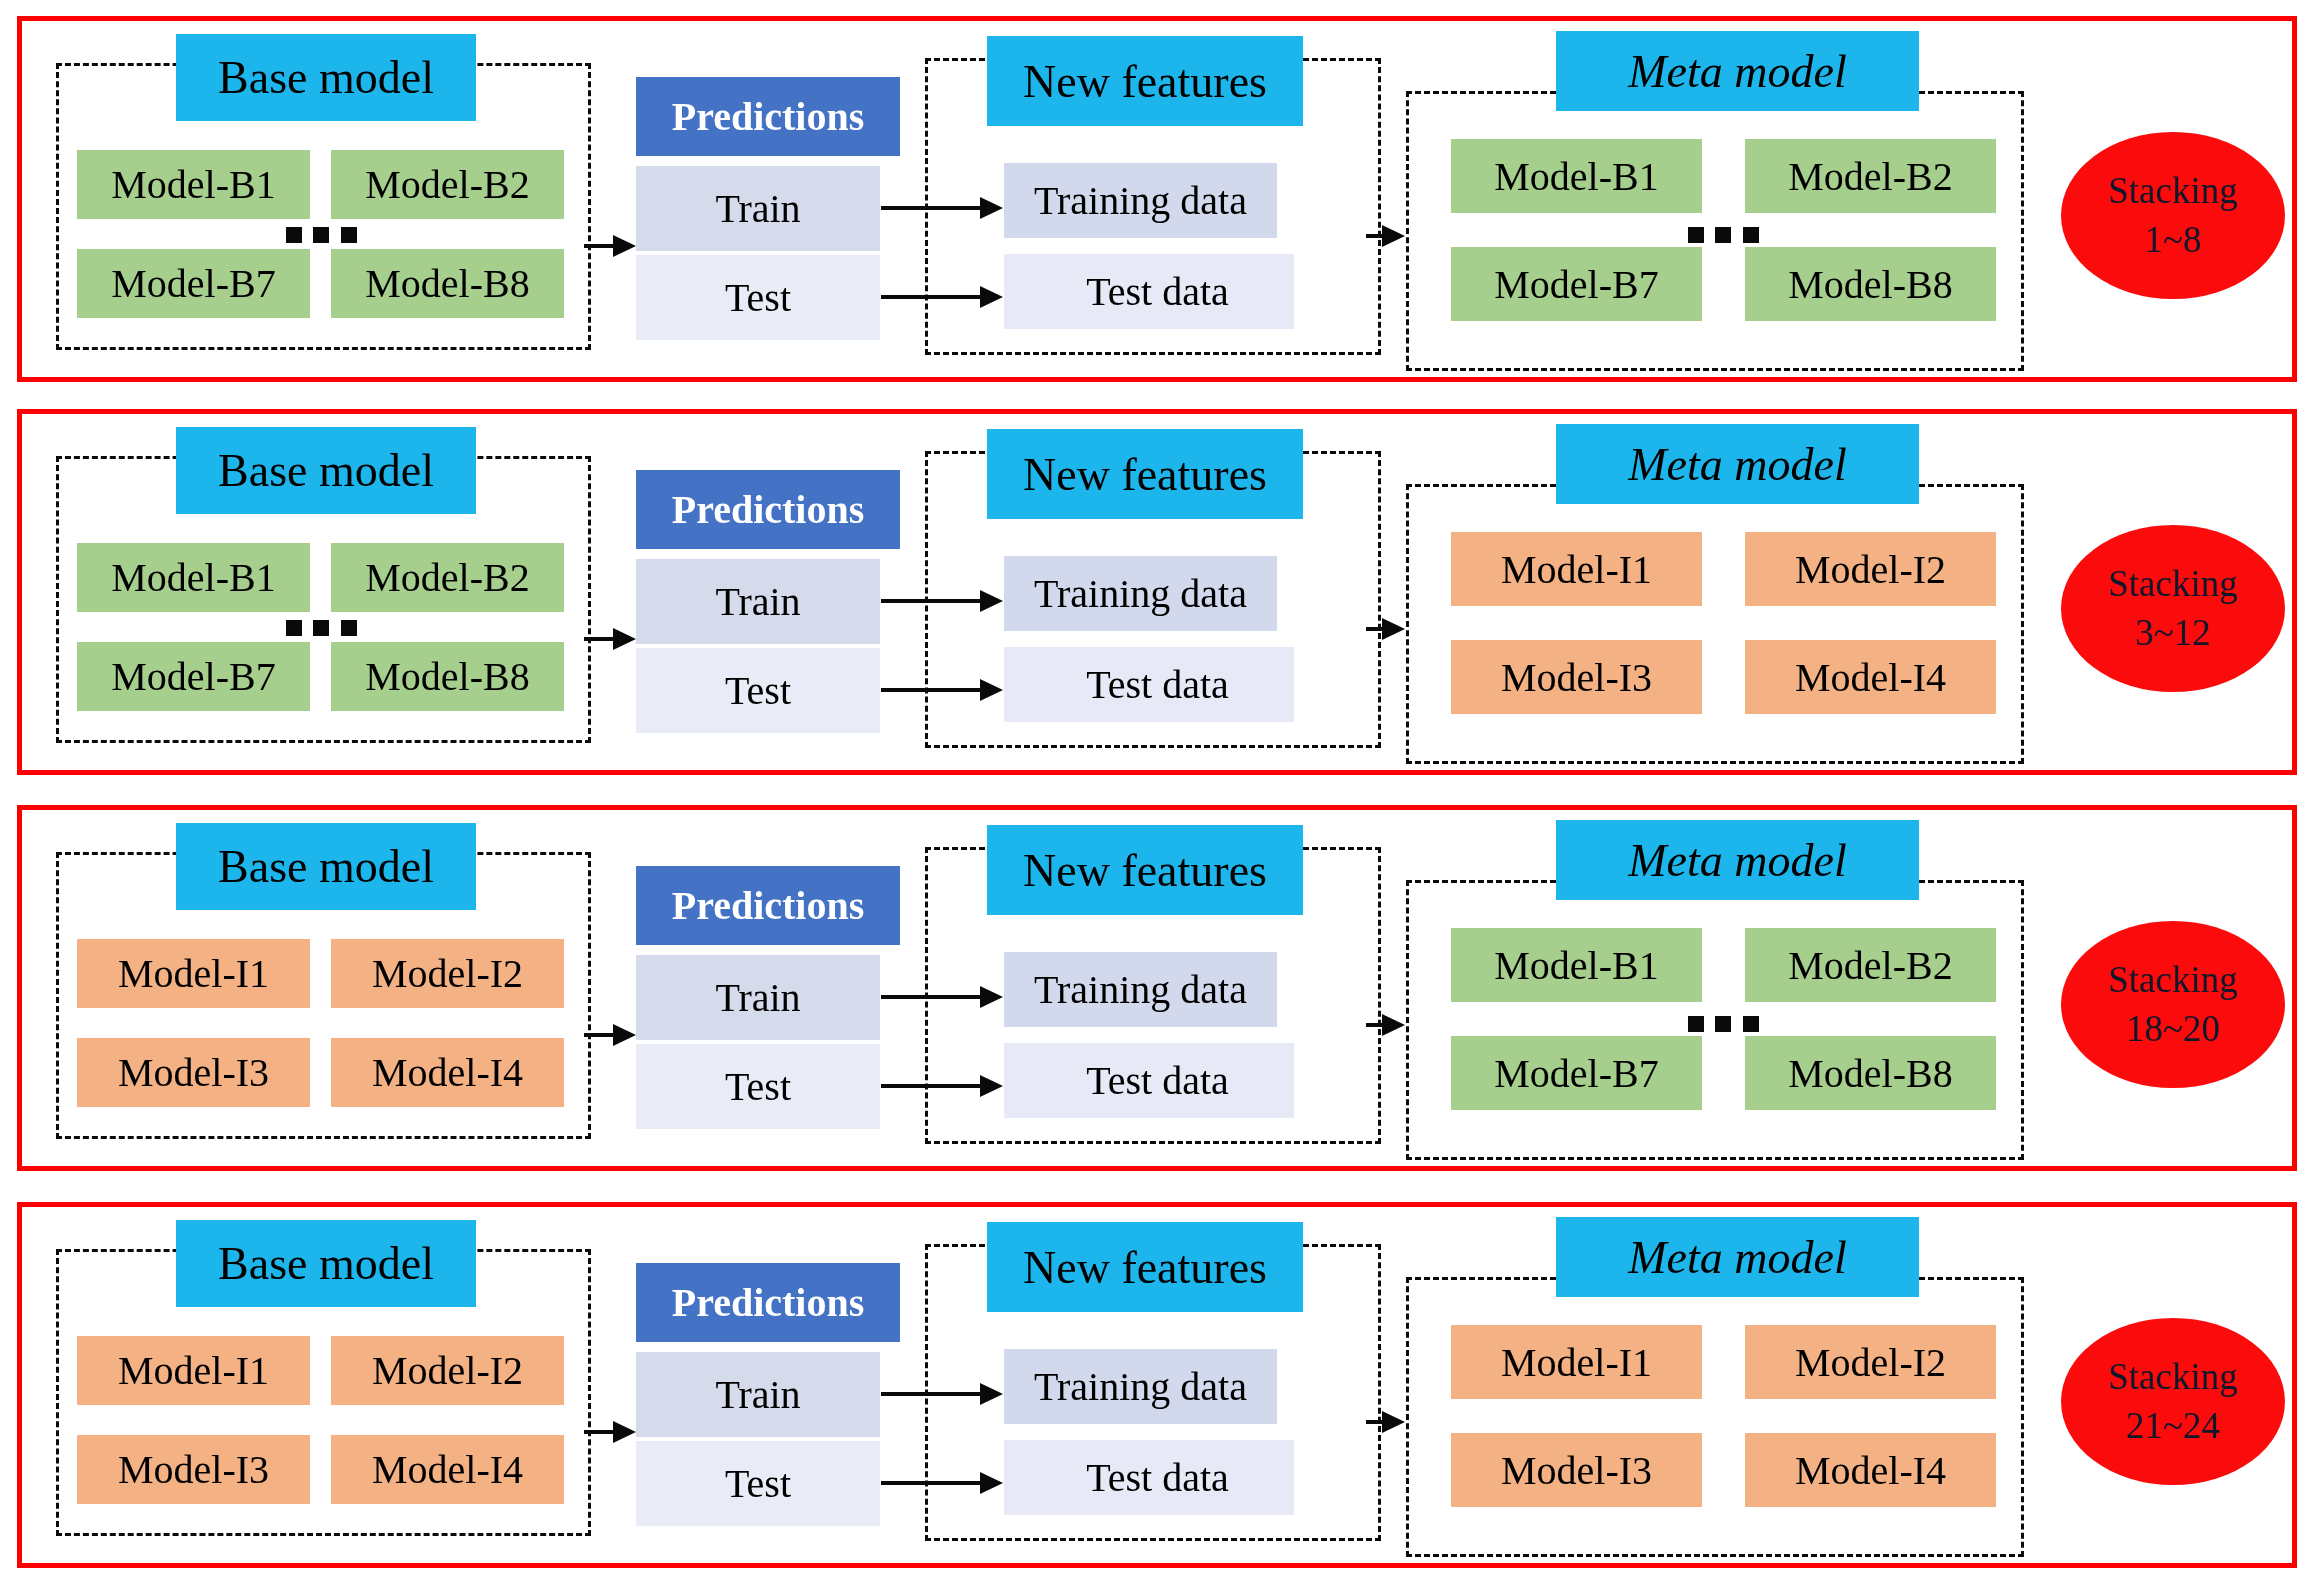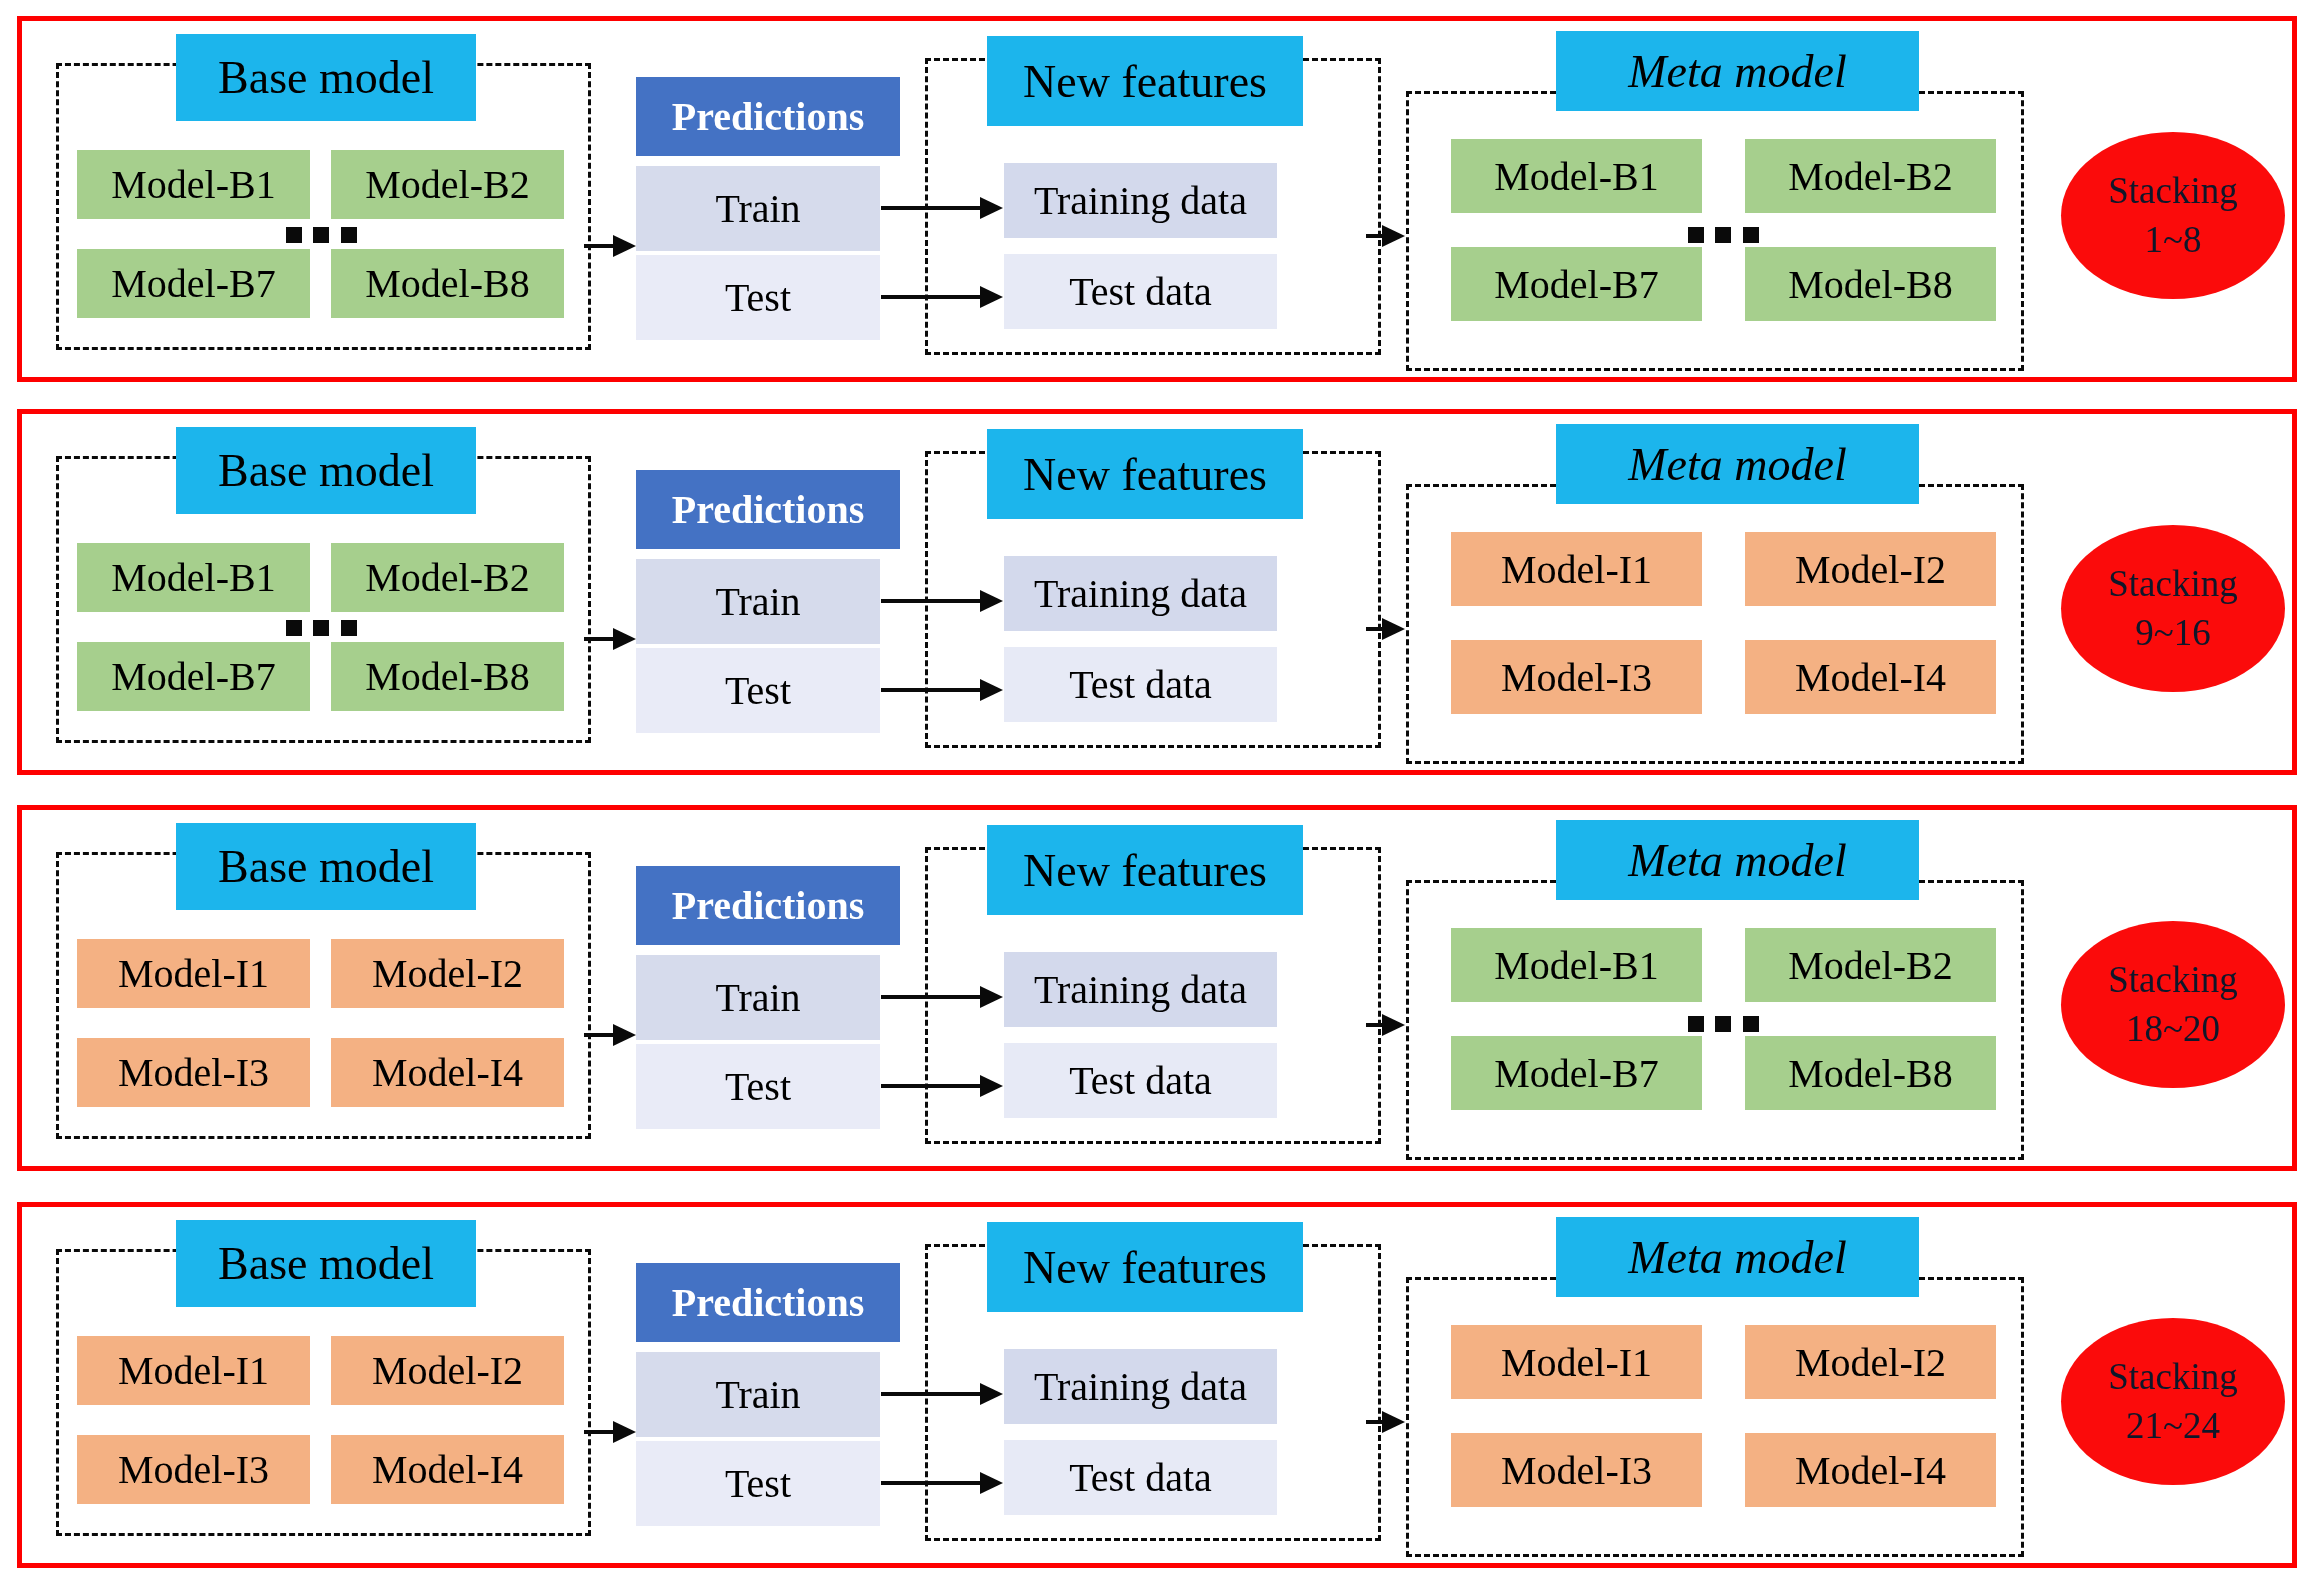--- a/index.html
+++ b/index.html
@@ -19,21 +19,21 @@
   .pred-header{position:absolute;left:614px;top:56px;width:264px;height:79px;
        background:#4472c4;color:#fff;font-weight:bold;font-size:40px;
        display:flex;align-items:center;justify-content:center;z-index:2;}
   .split-box{position:absolute;left:614px;width:244px;height:85px;font-size:40px;
        display:flex;align-items:center;justify-content:center;z-index:2;}
   .train-box{top:145px;background:#d6dbec;}
   .test-box{top:234px;background:#e9ebf7;}
   .data-box{position:absolute;left:982px;width:273px;height:75px;font-size:40px;
        display:flex;align-items:center;justify-content:center;z-index:2;}
   .tdata-box{top:142px;background:#d3d9ec;}
-  .tsdata-box{top:233px;background:#e7eaf6;}
+  .tsdata-box{top:233px;background:#e7eaf6;padding-left:17px;}
   .model{position:absolute;width:233px;height:69px;font-size:40px;z-index:2;
        display:flex;align-items:center;justify-content:center;}
   .model[data-color="green"]{background:#a6cf8d;text-align:center;}
   .model[data-color="orange"]{background:#f4b183;}
   .b-a1{left:55px;top:129px;}  .b-a2{left:309px;top:129px;}
   .b-b1{left:55px;top:228px;}  .b-b2{left:309px;top:228px;}
   .m-a1{left:1429px;top:118px;width:251px;height:74px;}
   .m-a2{left:1723px;top:118px;width:251px;height:74px;}
   .m-b1{left:1429px;top:226px;width:251px;height:74px;}
   .m-b2{left:1723px;top:226px;width:251px;height:74px;}
@@ -126,21 +126,21 @@
   <div class="arrow arrow-nf"></div>
   <div class="dashed meta-dashed"></div>
   <div class="sec-header meta-header">Meta model</div>
   <div class="model m-a1" data-color="orange">Model-I1</div>
   <div class="model m-a2" data-color="orange">Model-I2</div>
 
   <div class="model m-b1" data-color="orange">Model-I3</div>
   <div class="model m-b2" data-color="orange">Model-I4</div>
   <div class="ellipse">
     <div>Stacking</div>
-    <div>9~16</div>
+    <div>3~12</div>
   </div>
 </div>
 
 <div class="row r3">
   <div class="dashed base-dashed"></div>
   <div class="sec-header base-header">Base model</div>
   <div class="model b-a1" data-color="orange">Model-I1</div>
   <div class="model b-a2" data-color="orange">Model-I2</div>
 
   <div class="model b-b1" data-color="orange">Model-I3</div>

